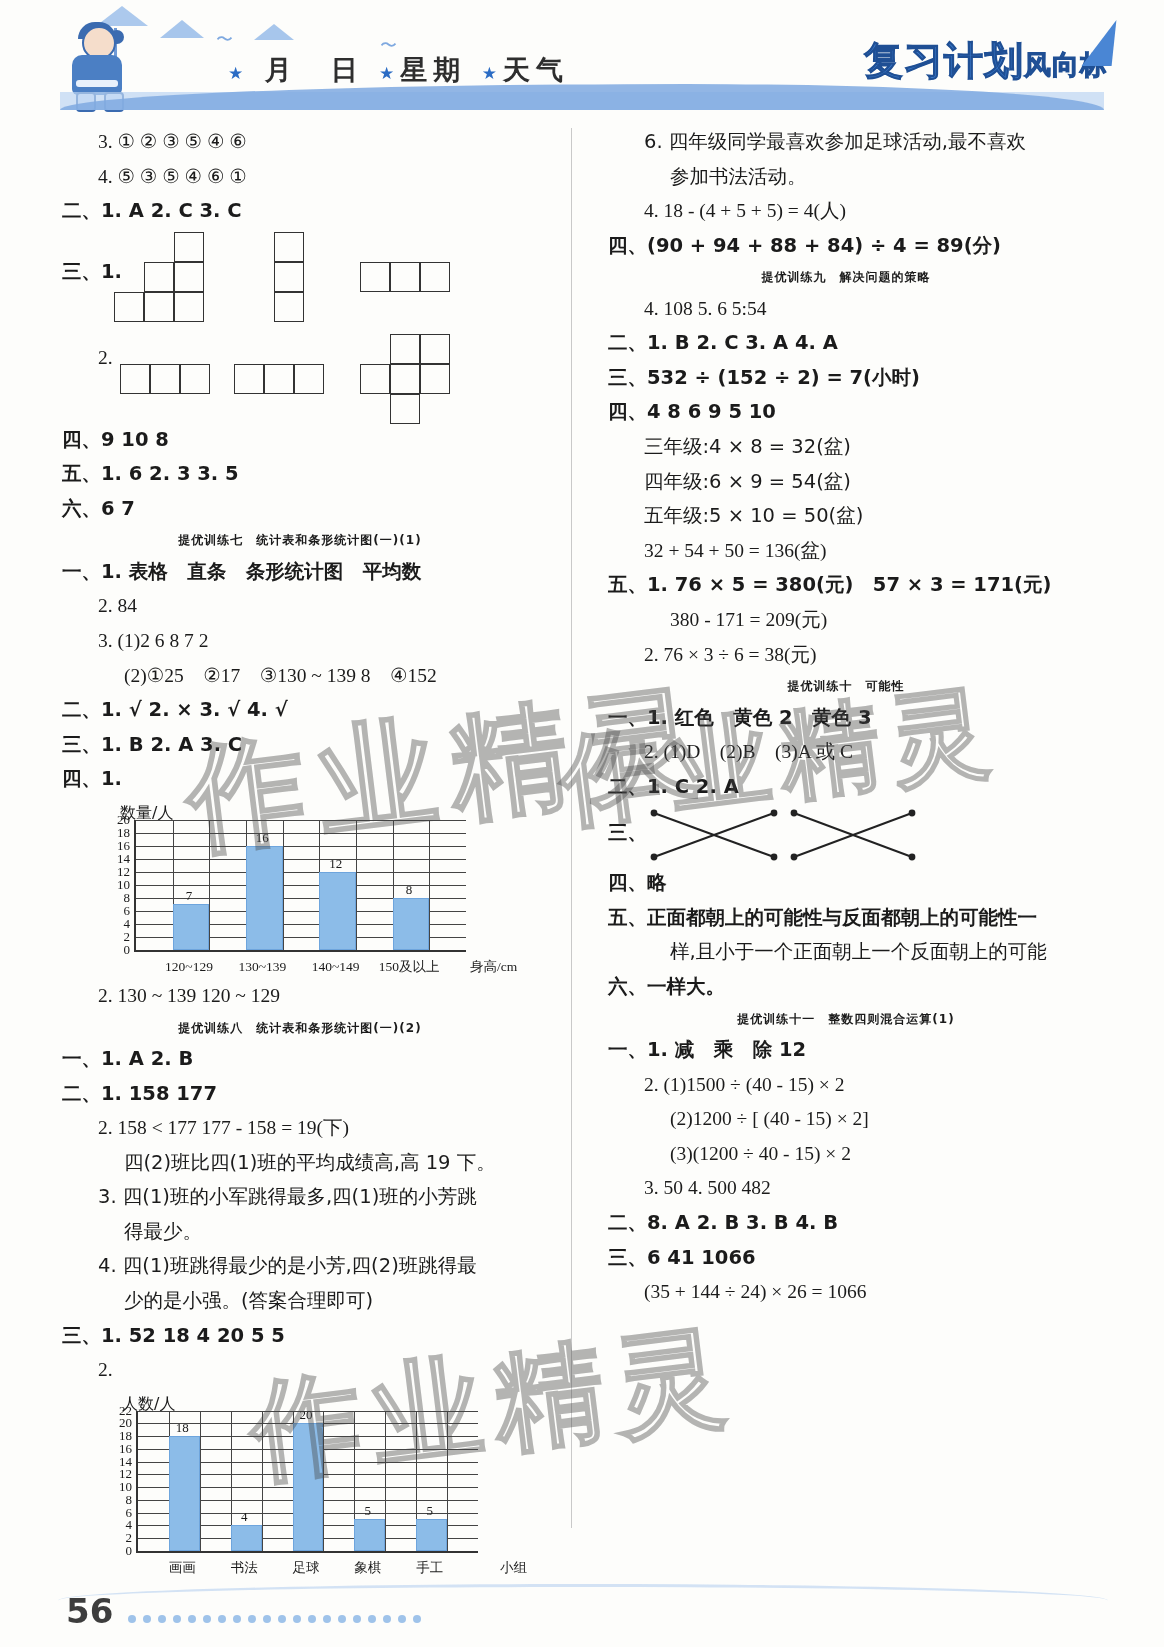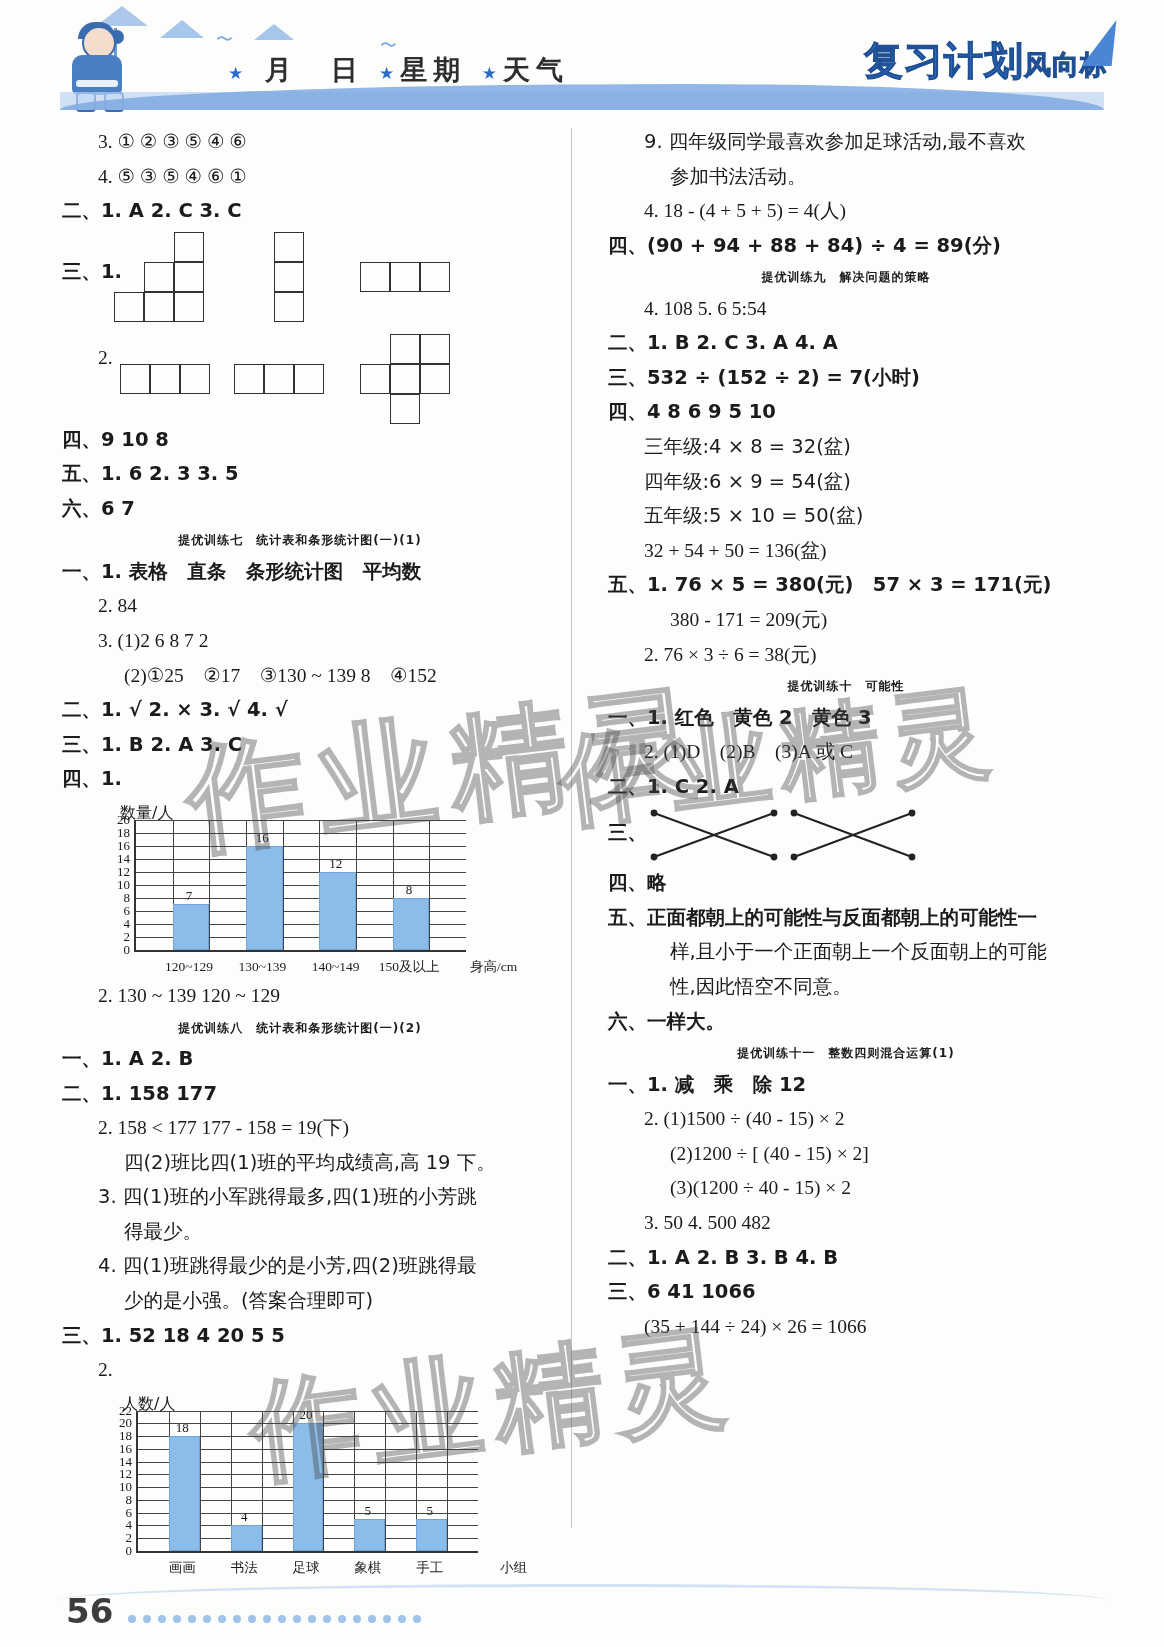--- a/index.html
+++ b/index.html
@@ -298,21 +298,21 @@
       <div class="bval" style="left: 271.818px; top: 111.182px;">5</div>
       <div class="xlab" style="left: 271.818px; top: 168px;">象棋</div>
       <div class="bval" style="left: 333.636px; top: 111.182px;">5</div>
       <div class="xlab" style="left: 333.636px; top: 168px;">手工</div>
       <div class="axtitle" style="left: 404px; top: 168px;">小组</div>
     </div>
 </div>
 
 <div class="col right">
 
-  <div class="row ind1 cn">9. 四年级同学最喜欢参加足球活动,最不喜欢</div>
+  <div class="row ind1 cn">6. 四年级同学最喜欢参加足球活动,最不喜欢</div>
   <div class="row ind2 cn">参加书法活动。</div>
   <div class="row ind1 num">4. 18 - (4 + 5 + 5) = 4(人)</div>
   <div class="row sec">四、(90 + 94 + 88 + 84) ÷ 4 = 89(分)</div>
 
   <div class="hdr">提优训练九　解决问题的策略</div>
 
   <div class="row ind1 num">4. 108   5. 6   5:54</div>
   <div class="row sec">二、1. B   2. C   3. A   4. A</div>
   <div class="row sec">三、532 ÷ (152 ÷ 2) = 7(小时)</div>
   <div class="row sec">四、4   8   6   9   5   10</div>
@@ -346,31 +346,30 @@
           <circle cx="130" cy="52" r="3.4" fill="#222"></circle>
         <circle cx="150" cy="52" r="3.4" fill="#222"></circle>
           <circle cx="268" cy="52" r="3.4" fill="#222"></circle>
       </svg>
     </div>
   </div>
 
   <div class="row sec">四、略</div>
   <div class="row sec">五、正面都朝上的可能性与反面都朝上的可能性一</div>
   <div class="row ind2 cn">样,且小于一个正面朝上一个反面朝上的可能</div>
-  <div class="row ind2 cn">性,因此悟空不同意。</div>
   <div class="row sec">六、一样大。</div>
 
   <div class="hdr">提优训练十一　整数四则混合运算(1)</div>
 
   <div class="row sec">一、1. 减　乘　除   12</div>
   <div class="row ind1 num">2. (1)1500 ÷ (40 - 15) × 2</div>
   <div class="row ind2 num">(2)1200 ÷ [ (40 - 15) × 2]</div>
   <div class="row ind2 num">(3)(1200 ÷ 40 - 15) × 2</div>
   <div class="row ind1 num">3. 50   4. 500   482</div>
-  <div class="row sec">二、1. A   2. B   3. B   4. B</div>
+  <div class="row sec">二、8. A   2. B   3. B   4. B</div>
   <div class="row sec">三、6   41   1066</div>
   <div class="row ind1 num">(35 + 144 ÷ 24) × 26 = 1066</div>
 </div>
 
 <div class="wm wm1">作业精灵</div>
 <div class="wm wm2">作业精灵</div>
 <div class="wm wm3">作业精灵</div>
 
 <div class="footer">
   <div class="fwave"></div>

